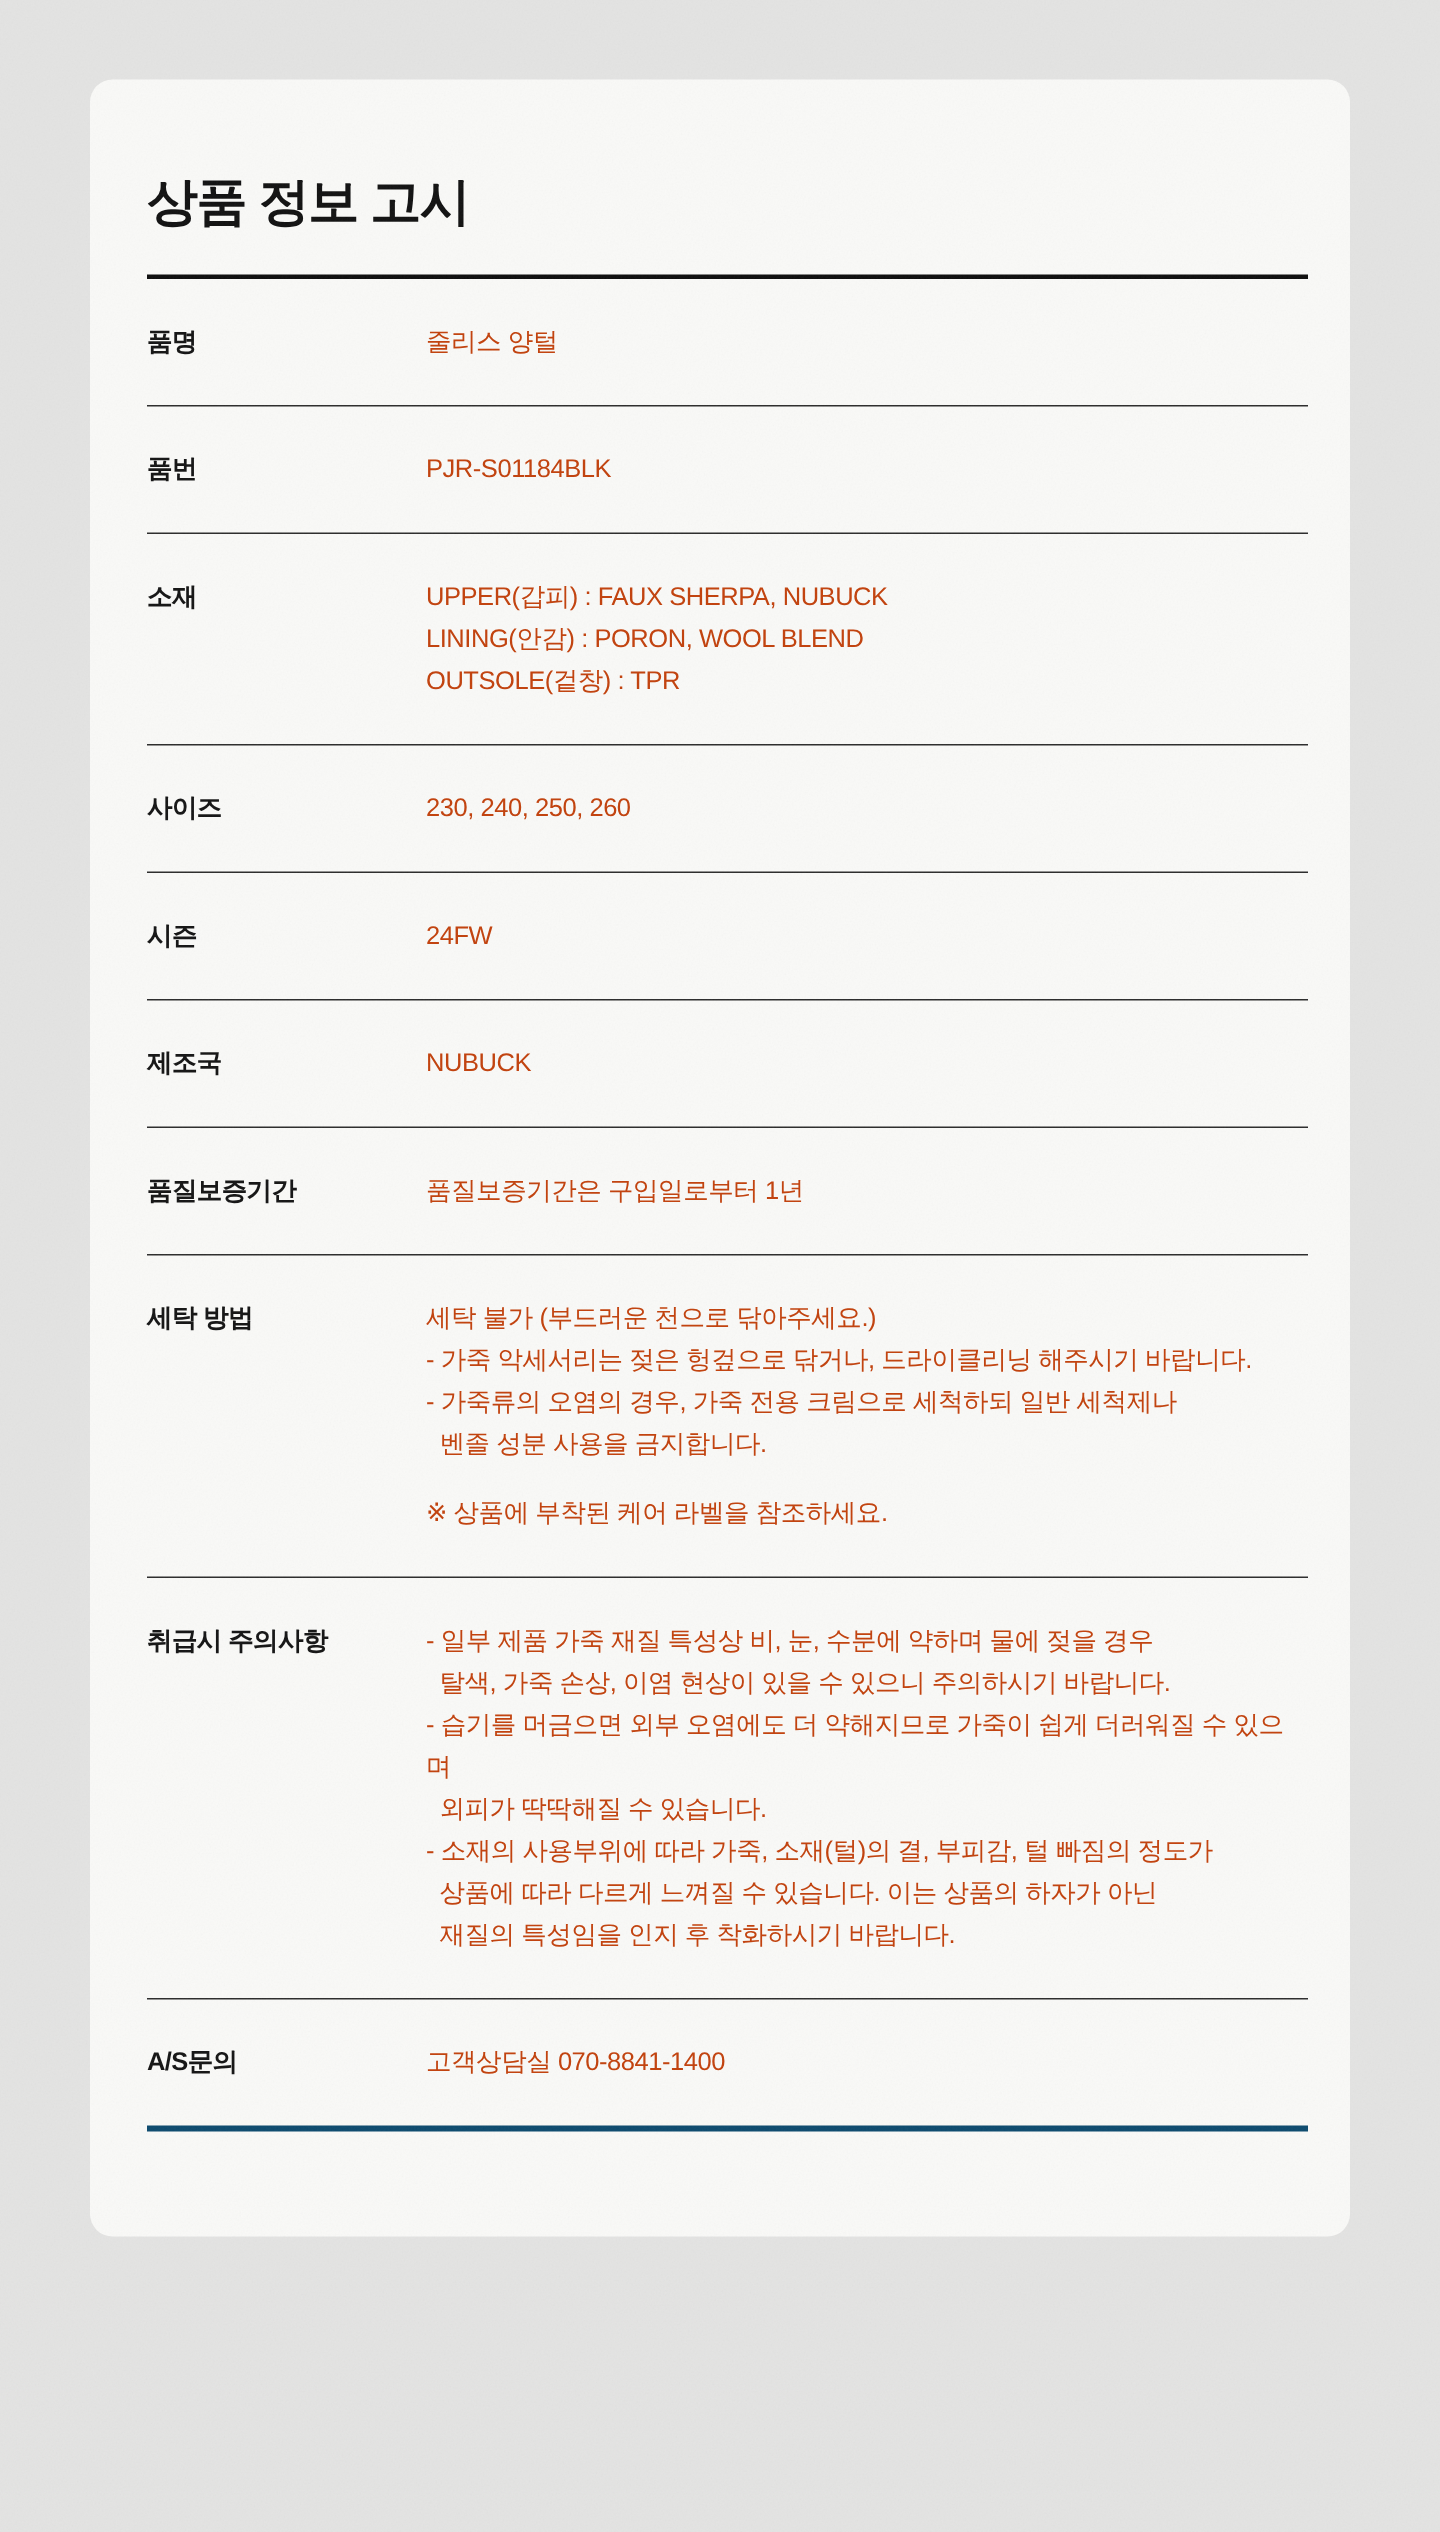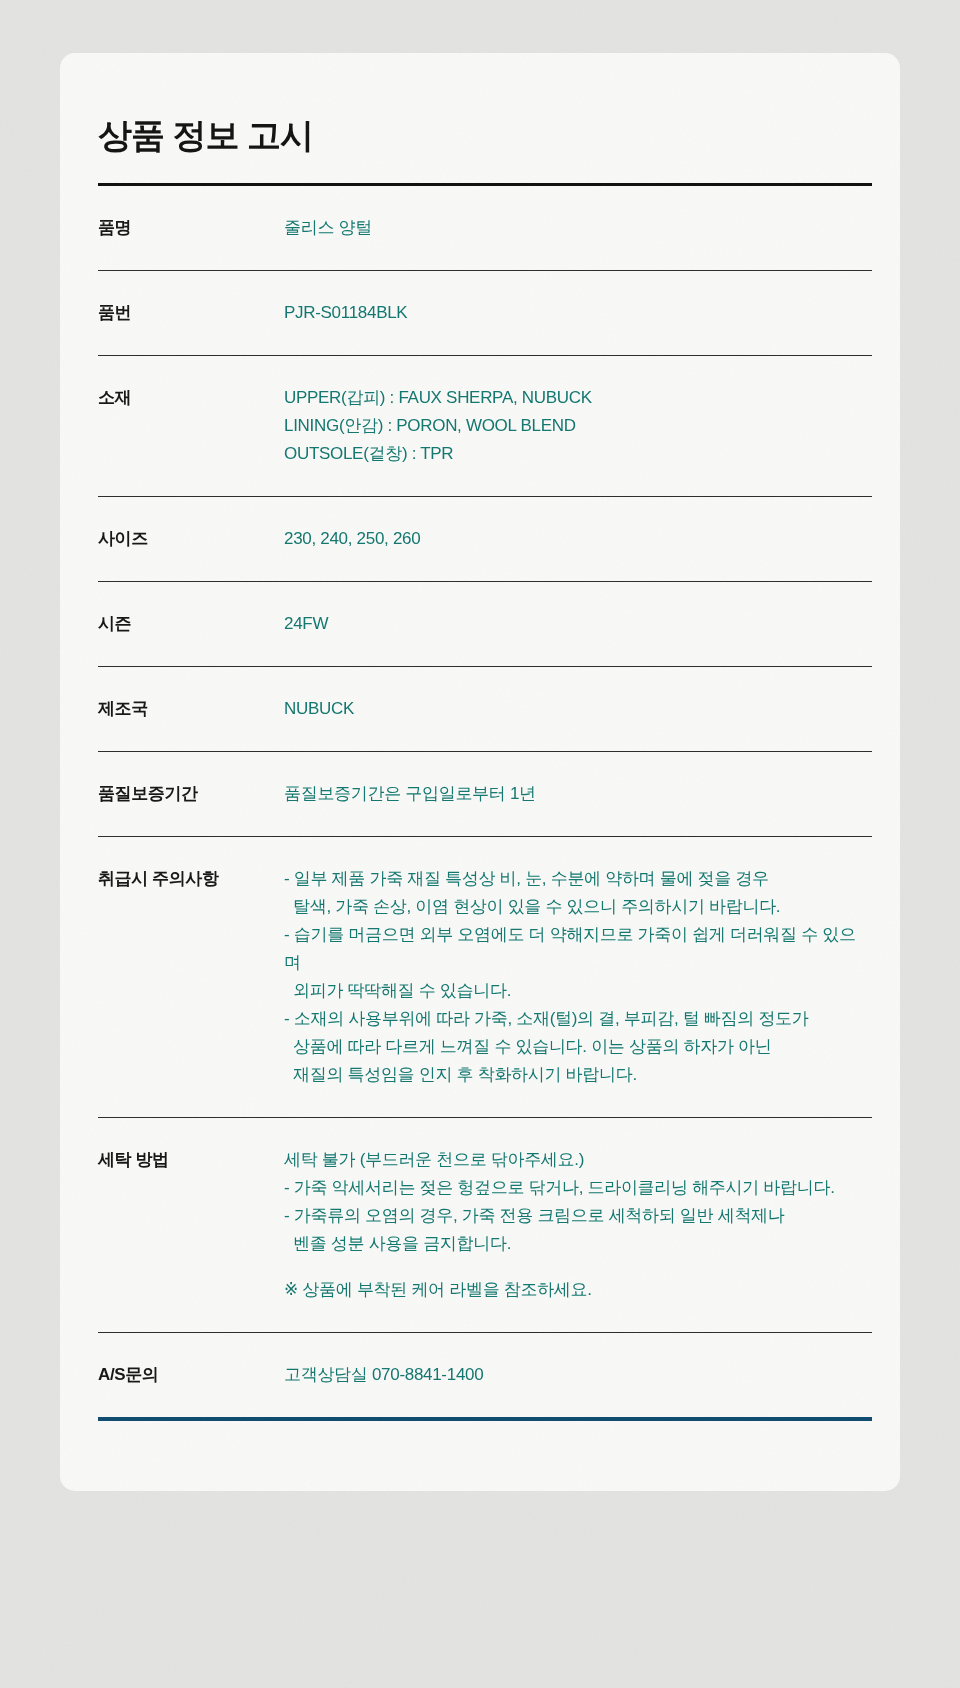--- a/index.html
+++ b/index.html
@@ -63,21 +63,21 @@
     line-height: 28px;
     font-weight: 700;
     color: #141414;
     letter-spacing: -0.4px;
   }
   .row-value {
     flex: 1 1 auto;
     font-size: 17px;
     line-height: 28px;
     font-weight: 400;
-    color: #0f766e;
+    color: #c2410c;
     letter-spacing: -0.3px;
   }
   .value-line { white-space: pre-wrap; }
   .value-line.indent { padding-left: 9px; }
   .value-line.gap { margin-top: 18px; }
 </style>
 </head>
 <body>
 
 <div class="page">
@@ -133,40 +133,40 @@
   </div>
 
   <div class="info-row">
     <div class="row-label">품질보증기간</div>
     <div class="row-value">
             <div class="value-line">품질보증기간은 구입일로부터 1년</div>
           </div>
   </div>
 
   <div class="info-row">
+    <div class="row-label">세탁 방법</div>
+    <div class="row-value">
+            <div class="value-line">세탁 불가 (부드러운 천으로 닦아주세요.)</div>
+            <div class="value-line">- 가죽 악세서리는 젖은 헝겊으로 닦거나, 드라이클리닝 해주시기 바랍니다.</div>
+            <div class="value-line">- 가죽류의 오염의 경우, 가죽 전용 크림으로 세척하되 일반 세척제나</div>
+            <div class="value-line indent">벤졸 성분 사용을 금지합니다.</div>
+            <div class="value-line gap">※ 상품에 부착된 케어 라벨을 참조하세요.</div>
+          </div>
+  </div>
+
+  <div class="info-row">
     <div class="row-label">취급시 주의사항</div>
     <div class="row-value">
             <div class="value-line">- 일부 제품 가죽 재질 특성상 비, 눈, 수분에 약하며 물에 젖을 경우</div>
             <div class="value-line indent">탈색, 가죽 손상, 이염 현상이 있을 수 있으니 주의하시기 바랍니다.</div>
             <div class="value-line">- 습기를 머금으면 외부 오염에도 더 약해지므로 가죽이 쉽게 더러워질 수 있으며</div>
             <div class="value-line indent">외피가 딱딱해질 수 있습니다.</div>
             <div class="value-line">- 소재의 사용부위에 따라 가죽, 소재(털)의 결, 부피감, 털 빠짐의 정도가</div>
             <div class="value-line indent">상품에 따라 다르게 느껴질 수 있습니다. 이는 상품의 하자가 아닌</div>
             <div class="value-line indent">재질의 특성임을 인지 후 착화하시기 바랍니다.</div>
-          </div>
-  </div>
-
-  <div class="info-row">
-    <div class="row-label">세탁 방법</div>
-    <div class="row-value">
-            <div class="value-line">세탁 불가 (부드러운 천으로 닦아주세요.)</div>
-            <div class="value-line">- 가죽 악세서리는 젖은 헝겊으로 닦거나, 드라이클리닝 해주시기 바랍니다.</div>
-            <div class="value-line">- 가죽류의 오염의 경우, 가죽 전용 크림으로 세척하되 일반 세척제나</div>
-            <div class="value-line indent">벤졸 성분 사용을 금지합니다.</div>
-            <div class="value-line gap">※ 상품에 부착된 케어 라벨을 참조하세요.</div>
           </div>
   </div>
 
   <div class="info-row last">
     <div class="row-label">A/S문의</div>
     <div class="row-value">
             <div class="value-line">고객상담실 070-8841-1400</div>
           </div>
   </div>
 </div>

